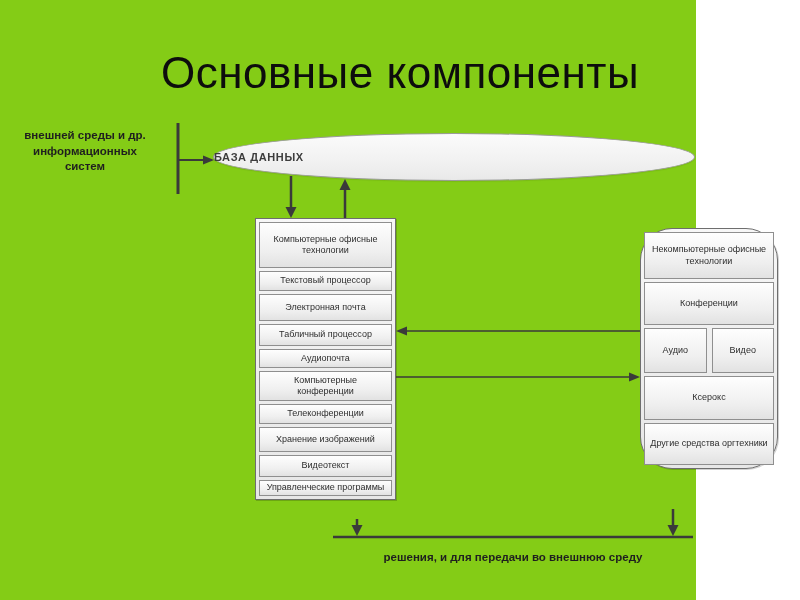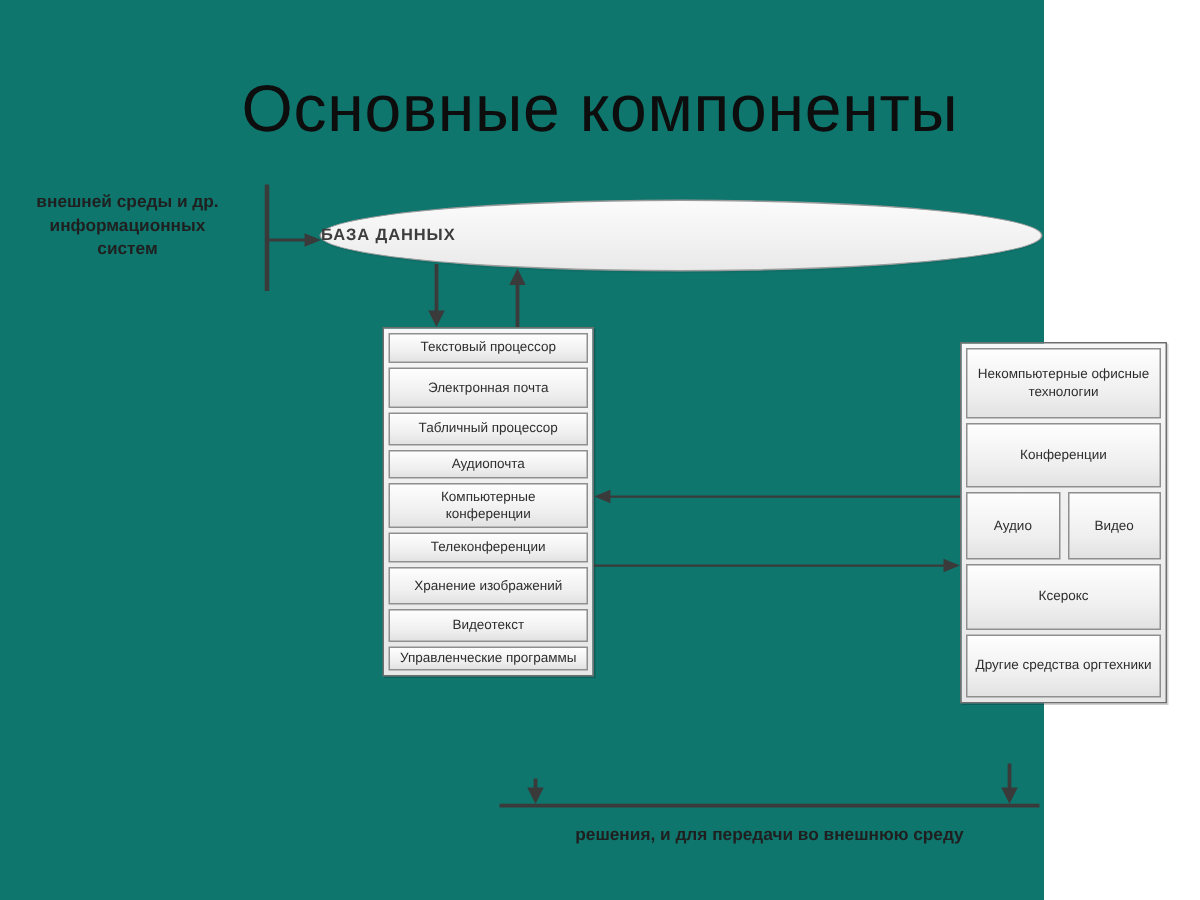--- a/index.html
+++ b/index.html
@@ -1,19 +1,19 @@
 <!DOCTYPE html>
 <html><head>
 <meta charset="utf-8">
 <style>
   * { margin: 0; padding: 0; box-sizing: border-box; }
   html, body { width: 800px; height: 600px; }
   body { font-family: "Liberation Sans", sans-serif; background: #ffffff; overflow: hidden; }
 
-  .slide { position: relative; width: 696px; height: 600px; background: #0f766e; }
+  .slide { position: relative; width: 696px; height: 600px; background: #84cc16; }
 
   .title {
     position: absolute; left: 0; top: 48px; width: 800px;
     text-align: center; font-size: 44px; font-weight: 400;
     color: #0d0d0d; letter-spacing: 0.5px;
   }
 
   .input-label {
     position: absolute; left: 6px; top: 128px; width: 158px;
     text-align: center; font-size: 11.5px; font-weight: bold;
@@ -32,21 +32,21 @@
   }
 
   .tech-box {
     position: absolute;
     border: 1px solid #6e6e6e;
     background: linear-gradient(180deg, #f7f7f7, #e7e7e7);
     box-shadow: 1px 1px 0 rgba(0,0,0,0.18);
     display: flex; flex-direction: column; gap: 3px; padding: 3px;
   }
   .left-box  { left: 255px; top: 218px; width: 141px; }
-  .right-box { left: 640px; top: 228px; width: 138px; }
+  .right-box { left: 640px; top: 228px; width: 138px; border-radius: 32px; }
 
   .tech-item {
     width: 100%;
     border: 1px solid #8f8f8f;
     background: linear-gradient(180deg, #fefefe 0%, #efefef 65%, #e2e2e2 100%);
     display: flex; align-items: center; justify-content: center;
     text-align: center; font-size: 9px; color: #2e2e2e;
     line-height: 11.5px; flex-shrink: 0;
   }
   .tech-item.narrow { padding: 0 31px; }
@@ -75,20 +75,21 @@
     <div>внешней среды и др.</div>
     <div>информационных</div>
     <div>систем</div>
   </div>
 
   <div class="db-ellipse">
     <span>БАЗА ДАННЫХ</span>
   </div>
 
   <div class="tech-box left-box">
+    <div class="tech-item" style="height:46px">Компьютерные офисные технологии</div>
     <div class="tech-item" style="height:20px">Текстовый процессор</div>
     <div class="tech-item" style="height:27px">Электронная почта</div>
     <div class="tech-item" style="height:22px">Табличный процессор</div>
     <div class="tech-item" style="height:19px">Аудиопочта</div>
     <div class="tech-item narrow" style="height:30px">Компьютерные конференции</div>
     <div class="tech-item" style="height:20px">Телеконференции</div>
     <div class="tech-item" style="height:25px">Хранение изображений</div>
     <div class="tech-item" style="height:22px">Видеотекст</div>
     <div class="tech-item" style="height:16px">Управленческие программы</div>
   </div>

